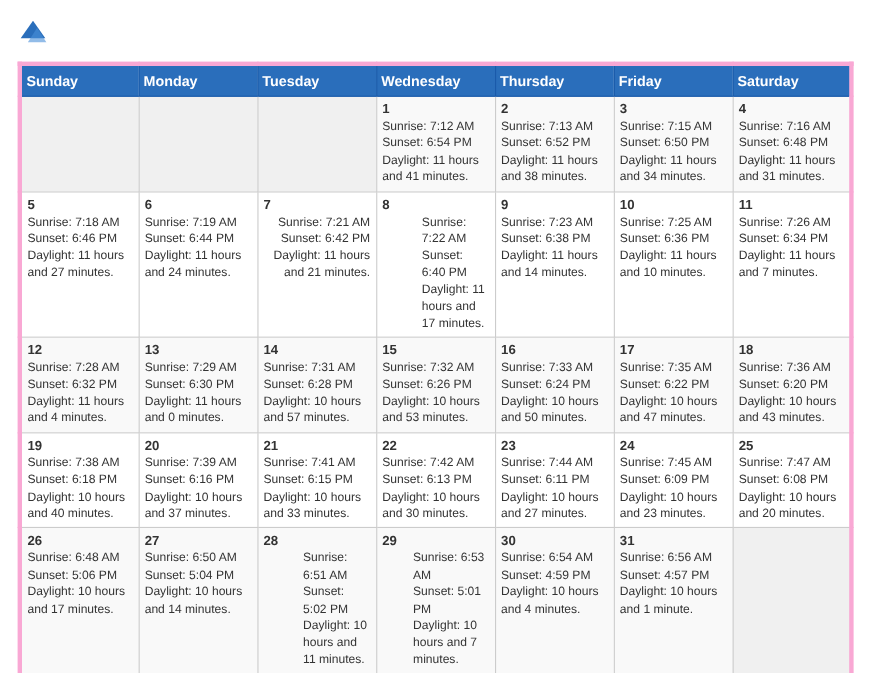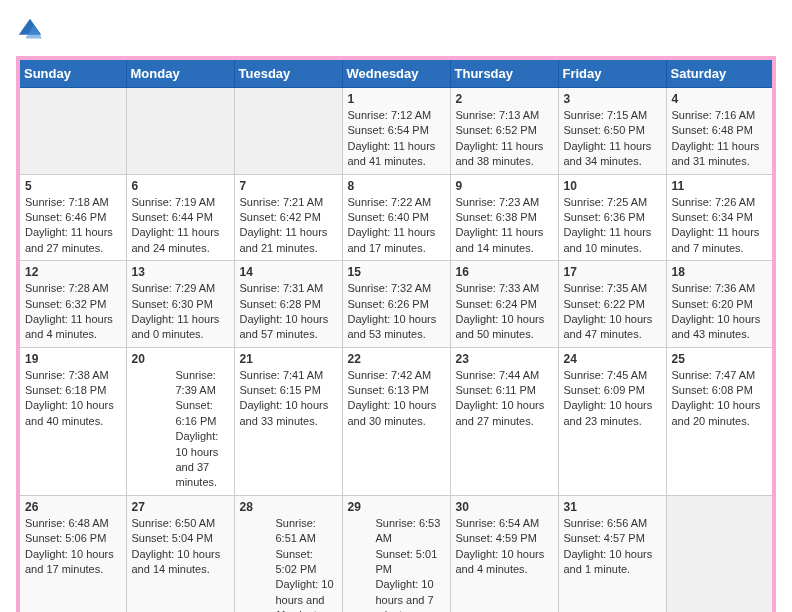--- a/index.html
+++ b/index.html
@@ -162,27 +162,27 @@
 Daylight: 11 hours and 27 minutes.</div>
         </td>
         <td>
           <span class="day-number">6</span>
           <div class="day-info" style="white-space: pre-line;">Sunrise: 7:19 AM
 Sunset: 6:44 PM
 Daylight: 11 hours and 24 minutes.</div>
         </td>
         <td>
           <span class="day-number">7</span>
-          <div class="day-info" style="white-space: pre-line;">Sunrise: 7:21 AM
+          <div class="day-info" style="white-space: pre-line; text-align: right;">Sunrise: 7:21 AM
 Sunset: 6:42 PM
 Daylight: 11 hours and 21 minutes.</div>
         </td>
         <td>
           <span class="day-number">8</span>
-          <div class="day-info" style="white-space: pre-line;">Sunrise: 7:22 AM
+          <div class="day-info" style="white-space: pre-line; margin-left: 36px;">Sunrise: 7:22 AM
 Sunset: 6:40 PM
 Daylight: 11 hours and 17 minutes.</div>
         </td>
         <td>
           <span class="day-number">9</span>
           <div class="day-info" style="white-space: pre-line;">Sunrise: 7:23 AM
 Sunset: 6:38 PM
 Daylight: 11 hours and 14 minutes.</div>
         </td>
         <td>
@@ -244,21 +244,21 @@
       </tr>
       <tr>
         <td>
           <span class="day-number">19</span>
           <div class="day-info" style="white-space: pre-line;">Sunrise: 7:38 AM
 Sunset: 6:18 PM
 Daylight: 10 hours and 40 minutes.</div>
         </td>
         <td>
           <span class="day-number">20</span>
-          <div class="day-info" style="white-space: pre-line; margin-left: 44px;">Sunrise: 7:39 AM
+          <div class="day-info" style="white-space: pre-line;">Sunrise: 7:39 AM
 Sunset: 6:16 PM
 Daylight: 10 hours and 37 minutes.</div>
         </td>
         <td>
           <span class="day-number">21</span>
           <div class="day-info" style="white-space: pre-line;">Sunrise: 7:41 AM
 Sunset: 6:15 PM
 Daylight: 10 hours and 33 minutes.</div>
         </td>
         <td>

